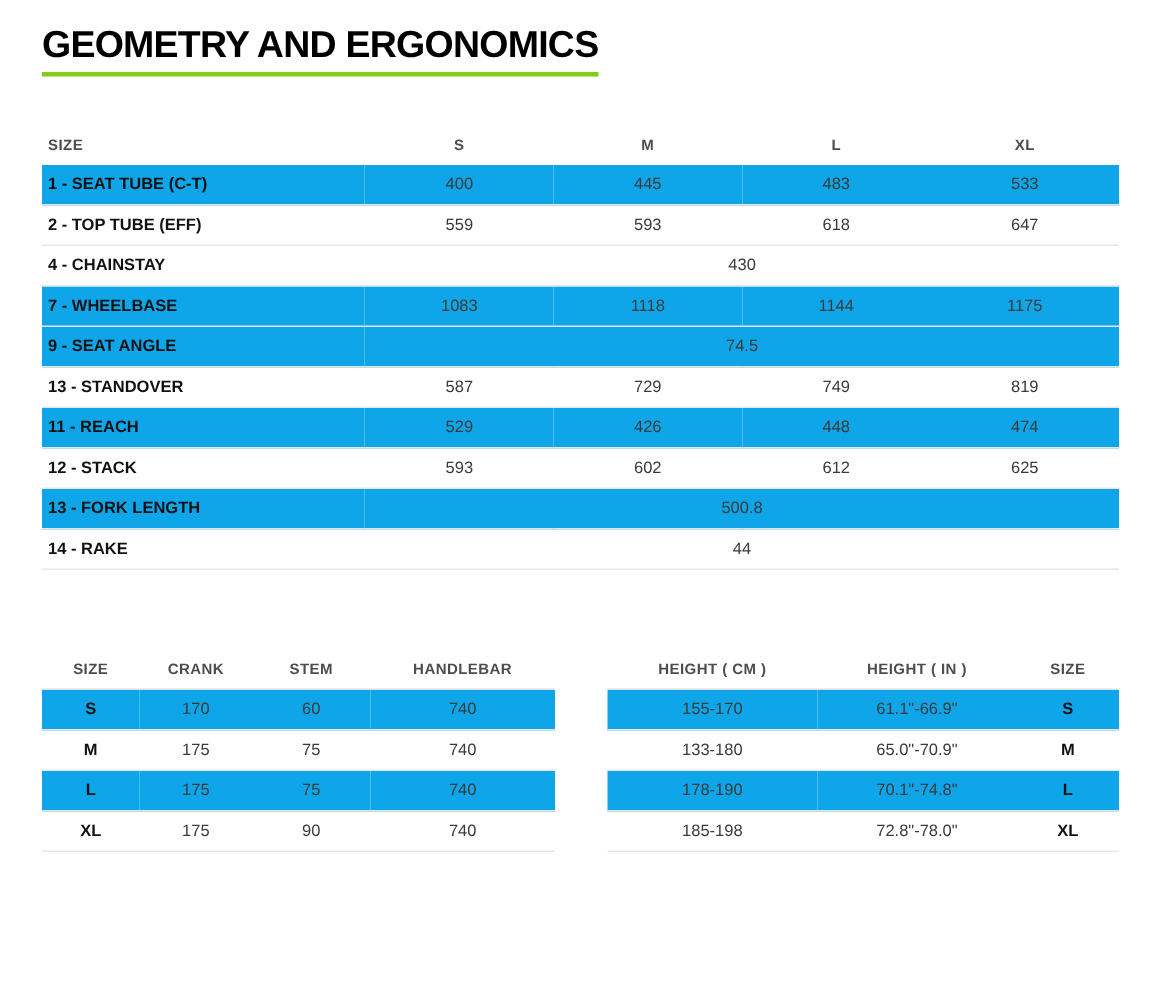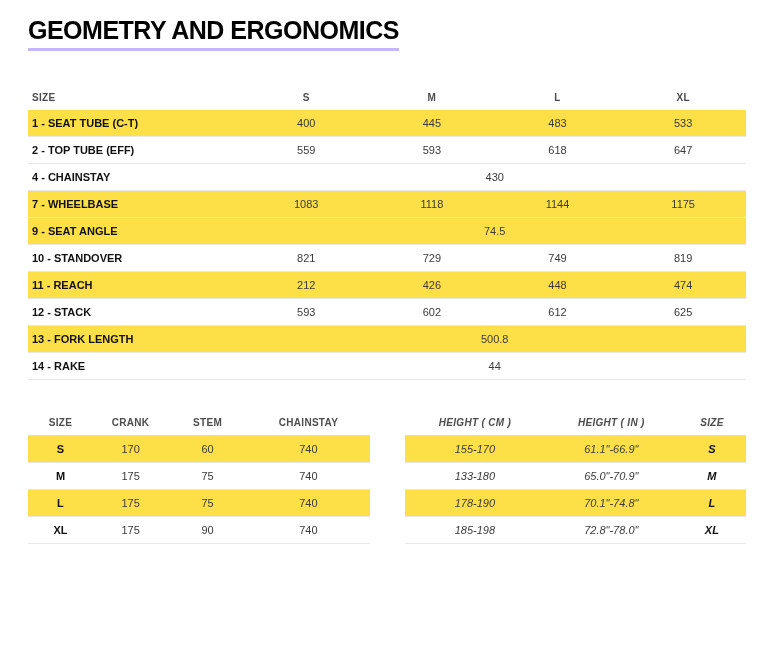--- a/index.html
+++ b/index.html
@@ -12,58 +12,58 @@
     overflow: hidden;
   }
   .page { padding: 16px 28px 0 28px; }
 
   .title {
     display: inline-block;
     font-size: 25px;
     font-weight: 900;
     letter-spacing: -0.5px;
     color: #000;
-    border-bottom: 3px solid #c4b5fd;
+    border-bottom: 3px solid #84cc16;
     padding-bottom: 3px;
     text-transform: uppercase;
   }
 
-  table { border-collapse: collapse; width: 100%; font-size: 11px; table-layout: fixed; }
+  table { border-collapse: collapse; width: 100%; font-size: 11px; table-layout: fixed; margin-top: 24px; }
   th {
     font-size: 10px;
     font-weight: bold;
     color: #4d4d4d;
     text-align: center;
     padding: 7px 4px;
     letter-spacing: 0.3px;
   }
   td {
     padding: 7px 4px;
     text-align: center;
     color: #3a3a3a;
     border-bottom: 1px solid #e7e7e7;
   }
-  tr.alt td { background: #fde047; }
+  tr.alt td { background: #0ea5e9; }
 
   
   .geo-wrap { margin-top: 34px; }
   .geo-table col.c-label { width: 30%; }
   .geo-table col.c-val { width: 17.5%; }
   .geo-table th.h-label { text-align: left; }
   .geo-table td.label {
     text-align: left;
     font-weight: bold;
     color: #111;
   }
 
   
   .bottom { display: flex; margin-top: 30px; }
   .bottom .tbl-block { flex: 0 0 auto; }
   .bottom .tbl-left { width: 342px; margin-right: 35px; }
-  .bottom .tbl-right { width: 341px; font-style: italic; }
+  .bottom .tbl-right { width: 341px; }
 
   .comp-table col.c1 { width: 19%; }
   .comp-table col.c2 { width: 22%; }
   .comp-table col.c3 { width: 23%; }
   .comp-table col.c4 { width: 36%; }
 
   .size-table col.s1 { width: 41%; }
   .size-table col.s2 { width: 39%; }
   .size-table col.s3 { width: 20%; }
 
@@ -120,29 +120,29 @@
             <td>1083</td>
             <td>1118</td>
             <td>1144</td>
             <td>1175</td>
           </tr>
           <tr class="alt">
             <td class="label">9 - SEAT ANGLE</td>
             <td colspan="4">74.5</td>
           </tr>
           <tr>
-            <td class="label">10 - STANDOVER</td>
-            <td>821</td>
+            <td class="label">13 - STANDOVER</td>
+            <td>587</td>
             <td>729</td>
             <td>749</td>
             <td>819</td>
           </tr>
           <tr class="alt">
             <td class="label">11 - REACH</td>
-            <td>212</td>
+            <td>529</td>
             <td>426</td>
             <td>448</td>
             <td>474</td>
           </tr>
           <tr>
             <td class="label">12 - STACK</td>
             <td>593</td>
             <td>602</td>
             <td>612</td>
             <td>625</td>
@@ -167,21 +167,21 @@
             <col class="c1">
             <col class="c2">
             <col class="c3">
             <col class="c4">
           </colgroup>
         <thead>
           <tr>
               <th>SIZE</th>
               <th>CRANK</th>
               <th>STEM</th>
-              <th>CHAINSTAY</th>
+              <th>HANDLEBAR</th>
             </tr>
         </thead>
         <tbody>
             <tr class="alt">
               <td class="size-cell">S</td>
               <td>170</td>
               <td>60</td>
               <td>740</td>
             </tr>
             <tr>

